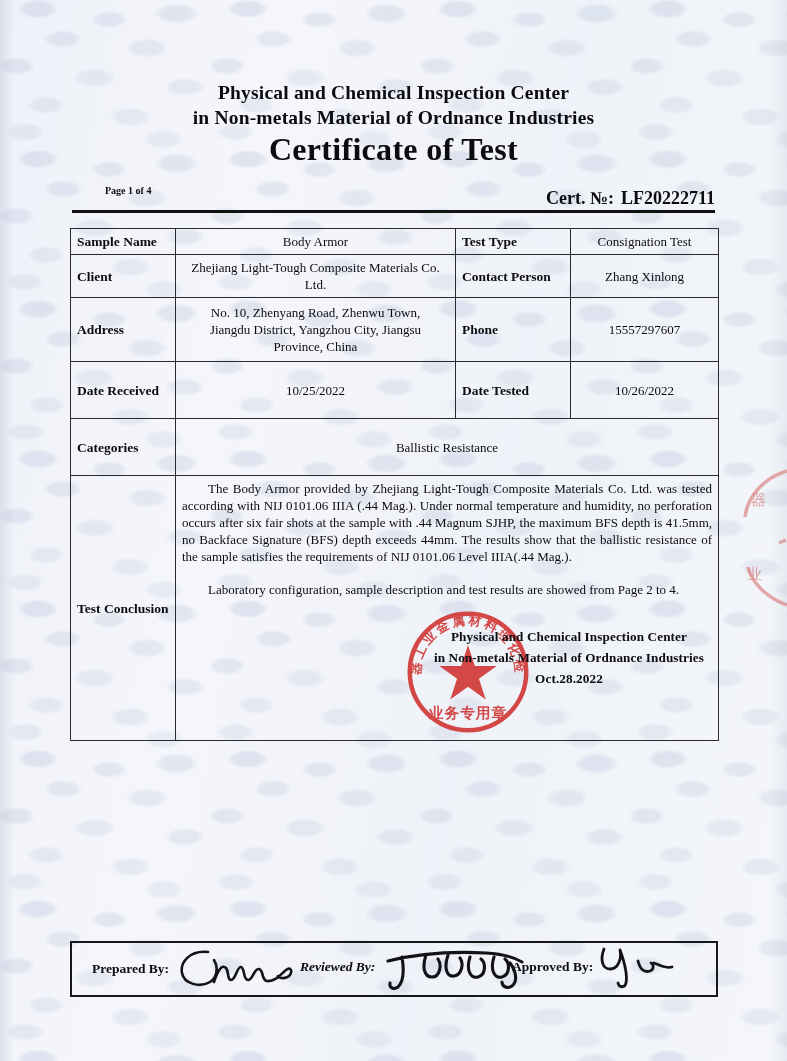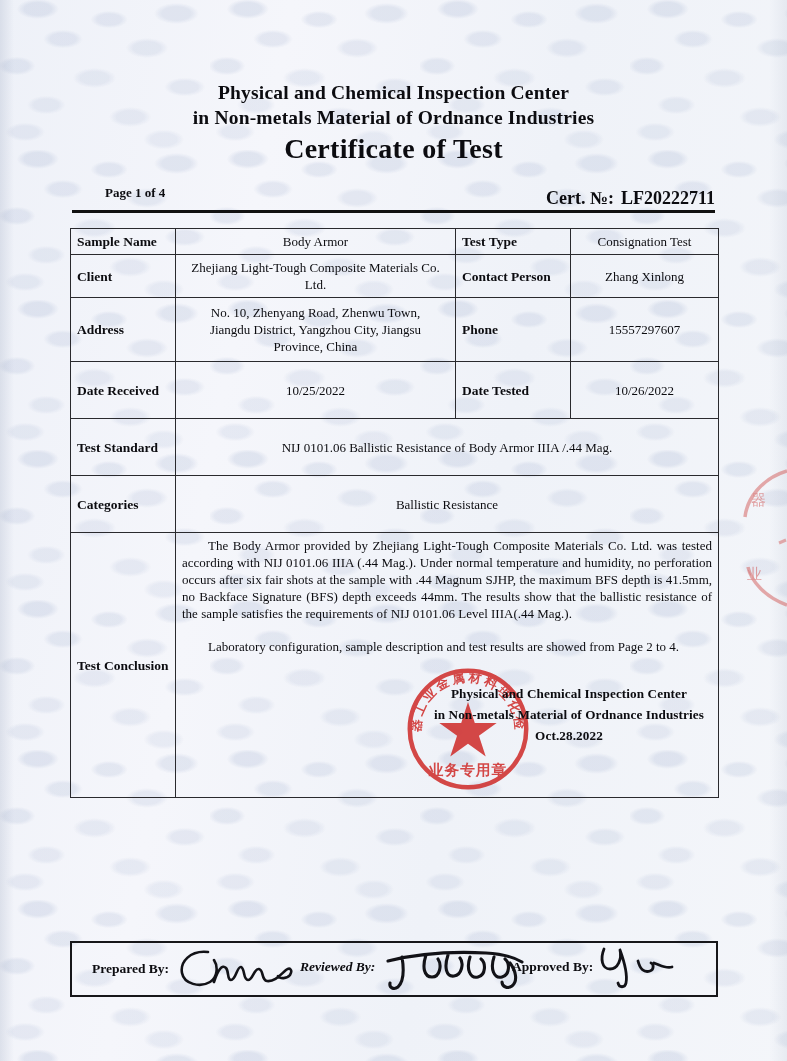--- a/index.html
+++ b/index.html
@@ -35,24 +35,24 @@
     background:linear-gradient(90deg, rgba(120,135,165,.18) 0px, rgba(255,255,255,0) 14px),
                linear-gradient(270deg, rgba(120,135,165,.10) 0px, rgba(255,255,255,0) 18px);
   }
   .sheet{position:absolute;inset:0;z-index:2;}
 
   
   .hdr{position:absolute;left:0;right:0;top:80px;text-align:center;}
   .hdr .l1,.hdr .l2{
     font-weight:bold;font-size:19.5px;letter-spacing:.2px;line-height:25px;
   }
-  .hdr .l3{font-weight:bold;font-size:28px;line-height:32px;margin-top:3px;letter-spacing:.3px;}
+  .hdr .l3{font-weight:bold;font-size:32px;line-height:32px;margin-top:3px;letter-spacing:.3px;}
 
   .metarow{position:absolute;left:72px;right:72px;top:185px;height:22px;}
-  .page-of{position:absolute;left:33px;top:0;font-weight:bold;font-size:13px;}
+  .page-of{position:absolute;left:33px;top:0;font-weight:bold;font-size:10px;}
   .certno{position:absolute;right:0;top:3px;font-weight:bold;font-size:18px;white-space:nowrap;}
   .certno .num{margin-left:7px;}
   .rule{position:absolute;left:72px;right:72px;top:210px;height:3px;background:#111;}
 
   
   .tbl{
     position:absolute;left:70px;top:228px;width:648px;
     border-collapse:collapse;table-layout:fixed;
   }
   .tbl td{
@@ -158,24 +158,20 @@
         <td class="lbl outer-l">Address</td>
         <td class="val" style="padding:6px 18px">No. 10, Zhenyang Road, Zhenwu Town, Jiangdu District, Yangzhou City, Jiangsu Province, China</td>
         <td class="lbl">Phone</td>
         <td class="val outer-r">15557297607</td>
       </tr>
       <tr>
         <td class="lbl outer-l" style="height:48px">Date Received</td>
         <td class="val">10/25/2022</td>
         <td class="lbl">Date Tested</td>
         <td class="val outer-r">10/26/2022</td>
-      </tr>
-      <tr>
-        <td class="lbl outer-l" style="height:48px">Test Standard</td>
-        <td class="val outer-r" colspan="3">NIJ 0101.06 Ballistic Resistance of Body Armor IIIA /.44 Mag.</td>
       </tr>
       <tr>
         <td class="lbl outer-l" style="height:48px">Categories</td>
         <td class="val outer-r" colspan="3">Ballistic Resistance</td>
       </tr>
       <tr>
         <td class="lbl outer-l outer-b">Test Conclusion</td>
         <td class="concl outer-r outer-b" colspan="3">
           <p>The Body Armor provided by Zhejiang Light-Tough Composite Materials Co. Ltd. was tested according with NIJ 0101.06 IIIA (.44 Mag.). Under normal temperature and humidity, no perforation occurs after six fair shots at the sample with .44 Magnum SJHP, the maximum BFS depth is 41.5mm, no Backface Signature (BFS) depth exceeds 44mm. The results show that the ballistic resistance of the sample satisfies the requirements of NIJ 0101.06 Level  IIIA(.44 Mag.).</p>
           <p class="np">Laboratory configuration, sample description and test results are showed from Page 2 to 4.</p>

